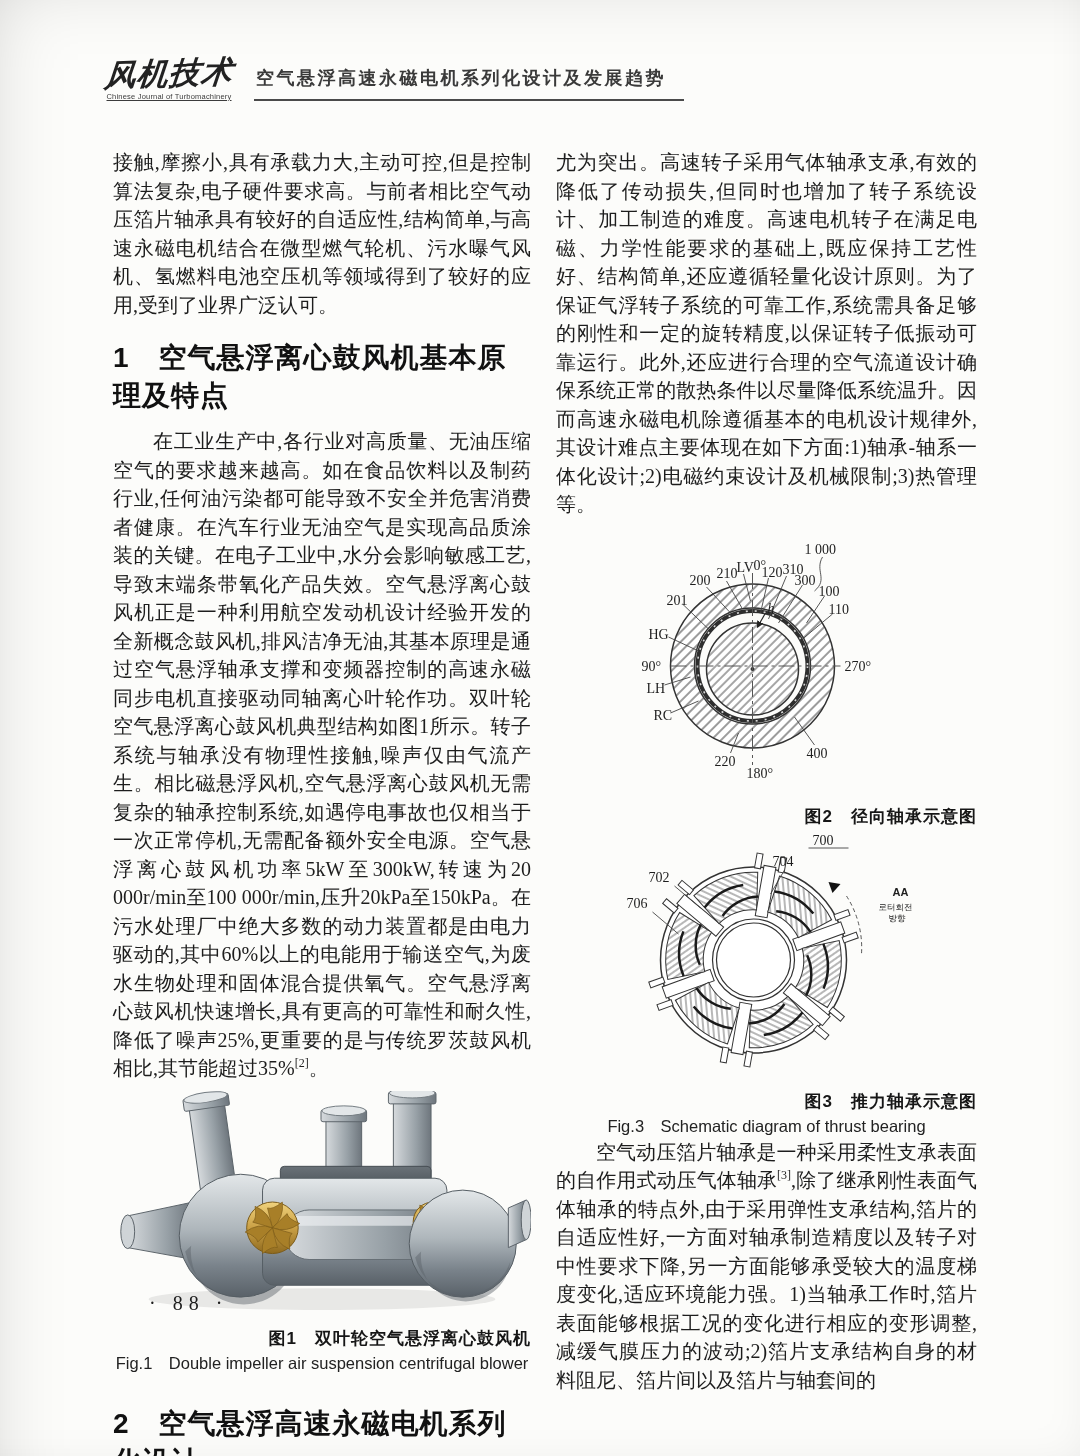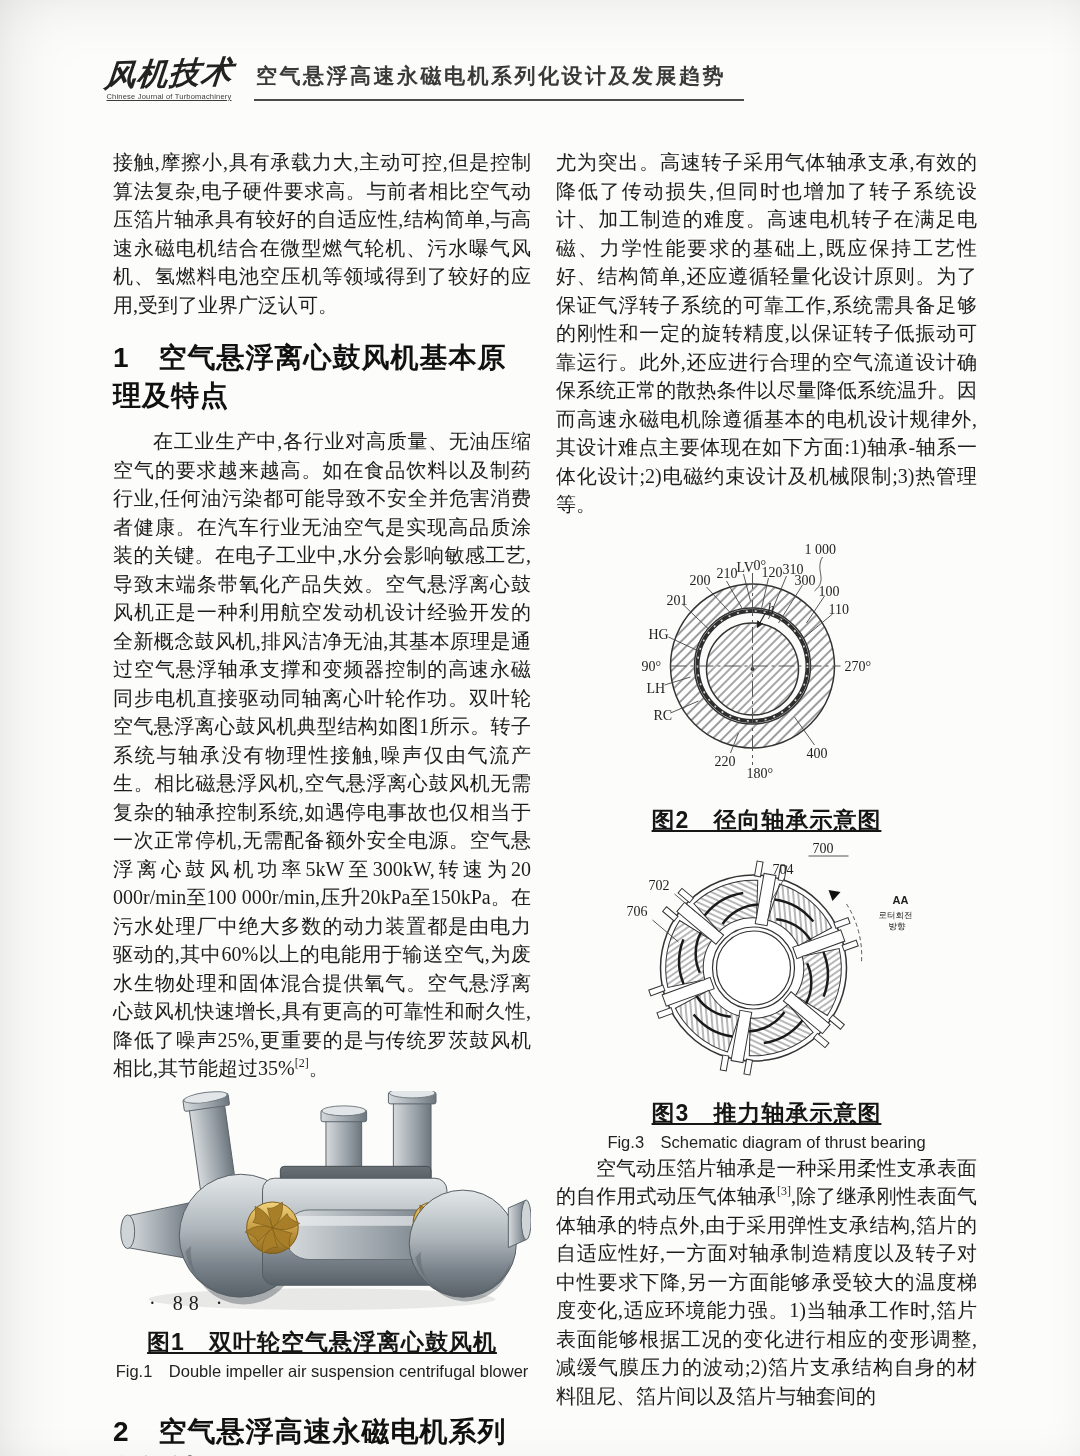--- a/index.html
+++ b/index.html
@@ -6,32 +6,32 @@
   body{width:1080px;height:1456px;background:#e8e8e6;font-family:"Liberation Serif","DejaVu Serif",serif;}
   .page{position:relative;width:1080px;height:1456px;background:#fcfcfa;overflow:hidden;
         box-shadow:inset 40px 30px 90px -70px rgba(0,0,0,.25), inset -20px -20px 60px -50px rgba(0,0,0,.15);}
   
   .hdr{position:absolute;left:100px;top:58px;display:flex;align-items:flex-end;gap:16px;}
   .logo{width:138px;text-align:center;}
   .logo-zh{font-family:"DejaVu Serif",serif;font-style:italic;font-weight:bold;font-size:31px;color:#222;
            transform:skewX(-7deg) rotate(-2deg);letter-spacing:1px;line-height:1;}
   .logo-en{font-family:"Liberation Sans","DejaVu Sans",sans-serif;font-size:7.5px;color:#3c3c3c;margin-top:3px;letter-spacing:.2px;text-decoration:underline;}
   .title-wrap{border-bottom:2.5px solid #4a4a4a;padding:0 18px 9px 2px;}
-  .article-title{font-family:"Liberation Sans","DejaVu Sans",sans-serif;font-weight:bold;font-size:21px;color:#3a3a3a;letter-spacing:2.5px;}
+  .article-title{font-family:"Liberation Sans","DejaVu Sans",sans-serif;font-weight:bold;font-size:18px;color:#3a3a3a;letter-spacing:2.5px;}
   
   .col{position:absolute;top:148px;}
   .col-left{left:113px;width:418px;}
   .col-right{left:556px;width:421px;}
   p{margin:0;font-size:20px;line-height:28.5px;color:#1d1d1d;text-align:justify;}
   p.ind{text-indent:2em;}
   sup{font-size:12px;line-height:0;}
   h2.sec{font-family:"Liberation Sans","DejaVu Sans",sans-serif;font-size:28px;color:#111;margin:20px 0 12px 0;letter-spacing:1px;}
   h3.sec{font-family:"Liberation Sans","DejaVu Sans",sans-serif;font-size:19.5px;color:#111;margin:12px 0 6px 0;letter-spacing:.5px;}
   figure{margin:8px 0 0 0;text-align:center;}
-  .figcap-zh{font-family:"Liberation Sans","DejaVu Sans",sans-serif;font-weight:bold;font-size:23px;color:#161616;text-align:center;margin-top:6px;letter-spacing:1px;text-decoration:underline;}
+  .figcap-zh{font-family:"Liberation Sans","DejaVu Sans",sans-serif;font-weight:bold;font-size:17px;color:#161616;text-align:right;margin-top:6px;letter-spacing:1px;}
   .figcap-en{font-family:"Liberation Sans","DejaVu Sans",sans-serif;font-size:16.5px;color:#222;text-align:center;margin-top:3px;}
   .pageno{position:absolute;left:113px;top:1292px;font-size:20px;color:#1d1d1d;letter-spacing:6px;margin-left:36px;}
   .fig text{font-family:"Liberation Serif","DejaVu Serif",serif;fill:#1e1e1e;}
   .fig .kor{font-family:"Liberation Sans","DejaVu Sans",sans-serif;}
 </style>
 </head>
 <body>
 
 <div class="page">
 

